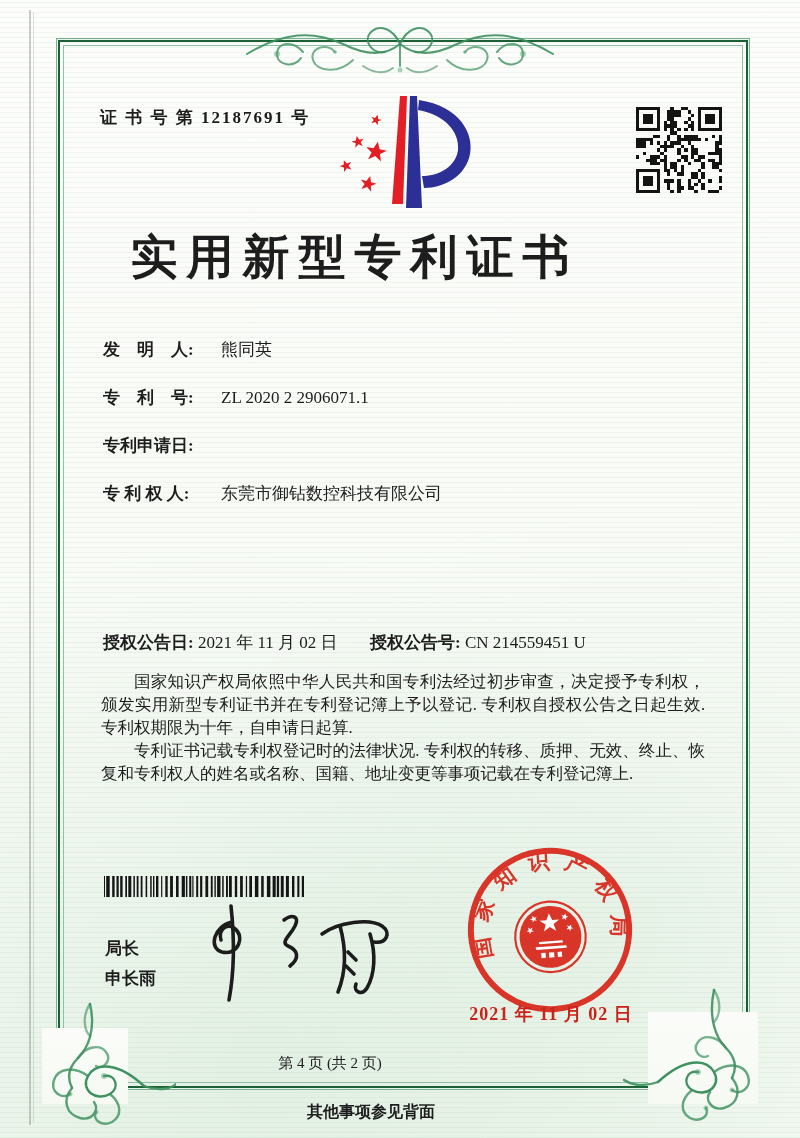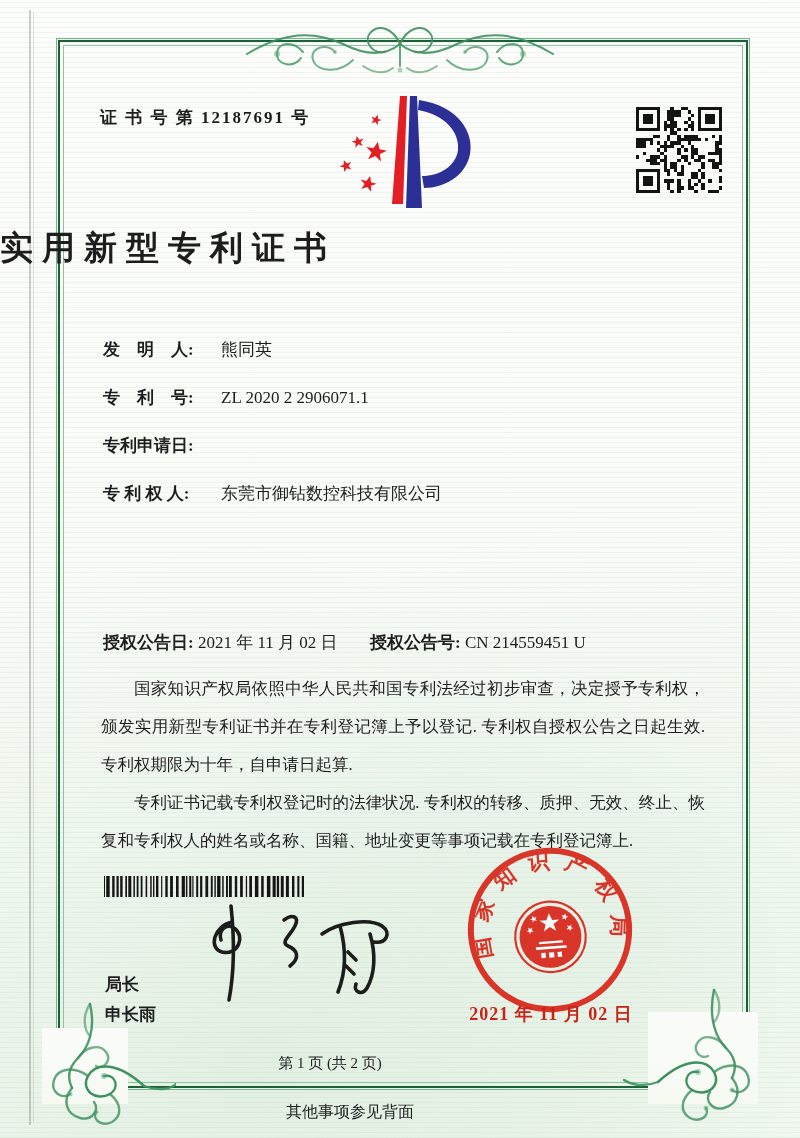--- a/index.html
+++ b/index.html
@@ -20,45 +20,45 @@
     border:2px solid #1d6038; box-shadow:0 0 0 1px #e9f2ea, 0 0 0 2px #79b291;}
   .frame-inner{position:absolute;left:3px;top:3px;right:3px;bottom:3px;border:1px solid #8fbfa4;}
   .corner-mask{position:absolute;background:linear-gradient(#fbfcf9,#f6faf3);}
   .mask-bl{left:42px;top:1028px;width:86px;height:76px;}
   .mask-br{left:648px;top:1012px;width:110px;height:92px;}
 
   .ornament{position:absolute;}
   .cert-number{position:absolute;left:100px;top:106px;font-size:17px;font-weight:700;letter-spacing:2px;}
   .logo{position:absolute;left:332px;top:90px;width:150px;height:122px;}
   .qr{position:absolute;left:636px;top:107px;width:86px;height:86px;}
-  .title{position:absolute;left:0;top:226px;width:709px;
-    font-size:33px;font-weight:700;letter-spacing:9px;}
+  .title{position:absolute;left:0;top:226px;width:709px;text-align:center;
+    font-size:47px;font-weight:700;letter-spacing:9px;}
 
   .fields{position:absolute;left:103px;top:338px;width:620px;font-size:17px;}
   .frow{display:flex;margin-bottom:25px;line-height:23px;}
   .flabel{flex:0 0 112px;white-space:nowrap;font-weight:600;}
   .fvalue{margin-left:6px;width:500px;}
   .grant-row{position:absolute;left:103px;top:631px;width:640px;font-size:17px;display:flex;}
   .grant-left{flex:0 0 267px;font-weight:600;}
   .grant-right{font-weight:600;}
   .grant-row .val{font-weight:400;}
 
-  .body-text{position:absolute;left:101px;top:670px;width:604px;font-size:16.5px;line-height:38px;text-align:justify;}
+  .body-text{position:absolute;left:101px;top:670px;width:604px;font-size:16.5px;line-height:23px;text-align:justify;}
   .body-text p{margin:0;text-indent:2em;}
 
   .barcode{position:absolute;left:104px;top:876px;width:200px;height:21px;}
-  .signer{position:absolute;left:105px;top:934px;font-size:17px;font-weight:700;line-height:30px;margin-top:36px;}
+  .signer{position:absolute;left:105px;top:934px;font-size:17px;font-weight:700;line-height:30px;}
   .signature{position:absolute;left:198px;top:900px;width:205px;height:110px;}
 
   .seal{position:absolute;left:464px;top:844px;width:172px;height:172px;opacity:0.93;transform:rotate(-4deg);}
   .seal-date{position:absolute;left:466px;top:1002px;width:170px;text-align:center;
     color:#c9231a;font-size:18px;font-weight:700;letter-spacing:1px;}
 
   .page-info{position:absolute;left:0;top:1054px;width:660px;text-align:center;font-size:15px;}
-  .back-note{position:absolute;left:0;top:1102px;width:700px;text-align:center;font-size:16px;font-weight:400;}
+  .back-note{position:absolute;left:0;top:1102px;width:700px;text-align:center;font-size:16px;font-weight:700;padding-left:21px;}
 </style>
 </head>
 <body>
 
 <div class="page">
 
   <div class="photo-edge edge-left"></div>
   <div class="photo-edge edge-left2"></div>
 
   <div class="frame">
@@ -548,16 +548,16 @@
         <rect x="86" y="113" width="28" height="2.6" rx="1"></rect>
         <rect x="82" y="119" width="36" height="3" rx="1"></rect>
         <rect x="88" y="126" width="5" height="6"></rect>
         <rect x="97" y="126" width="6" height="6"></rect>
         <rect x="107" y="126" width="5" height="6"></rect>
       </g>
     </g>
   </svg>
   <div class="seal-date">2021 年 11 月 02 日</div>
 
-  <div class="page-info">第 1 页 (共 2 页)</div>
+  <div class="page-info">第 4 页 (共 2 页)</div>
   <div class="back-note">其他事项参见背面</div>
 
 </div>
 
 </body></html>

